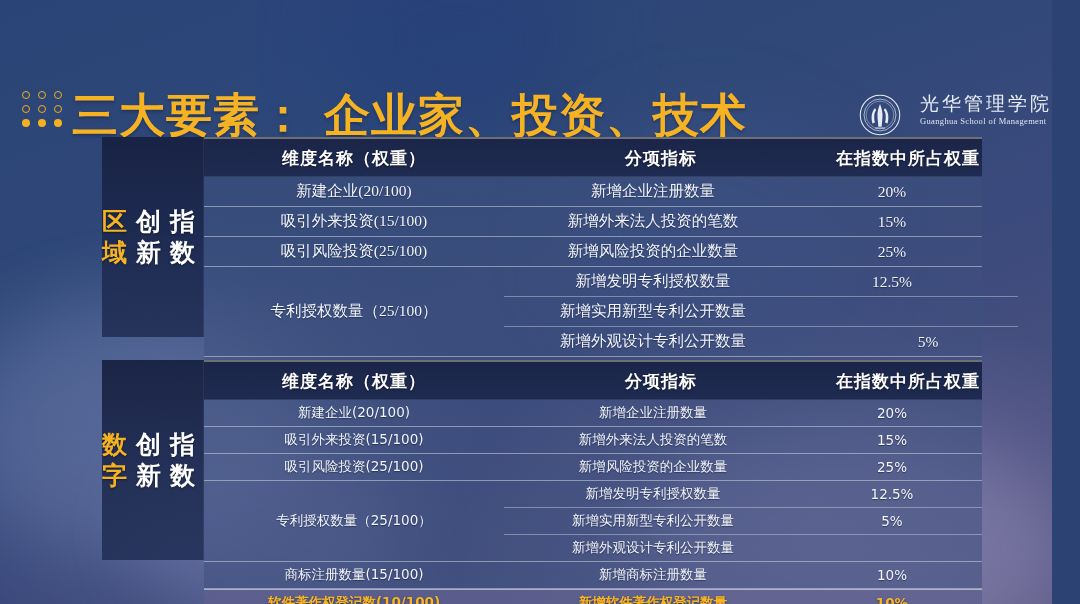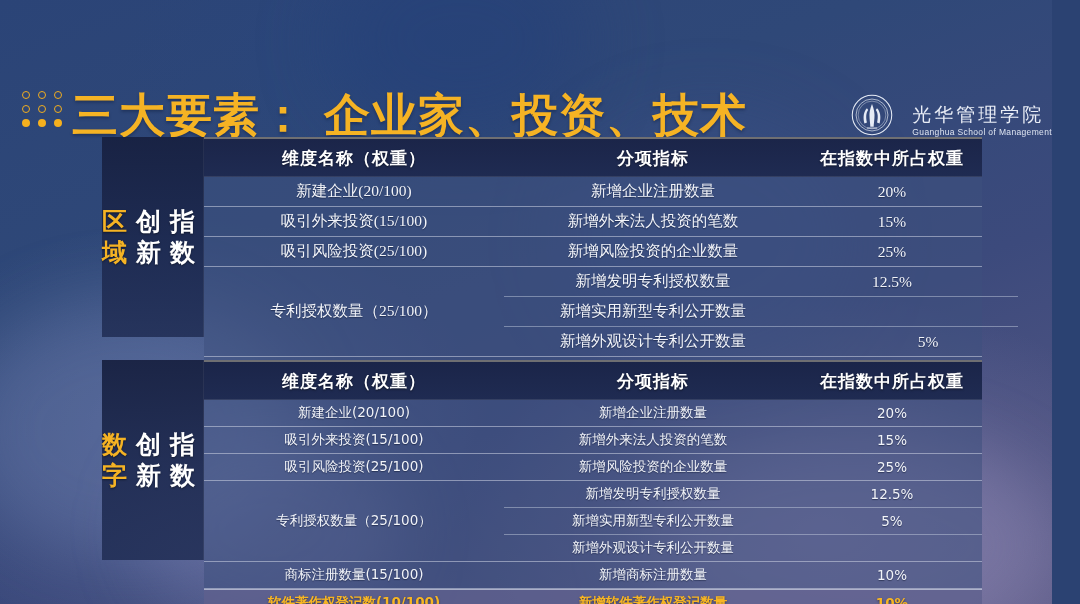--- a/index.html
+++ b/index.html
@@ -31,25 +31,25 @@
   .dots i.solid{background:#f5b01e;}
 
   .title{
     position:absolute;left:72px;top:44px;
     font-size:46px;line-height:62px;font-weight:bold;color:#f5b324;
     letter-spacing:1px;white-space:nowrap;
     font-family:"DejaVu Serif","Liberation Serif",serif;
     text-shadow:0 2px 3px rgba(10,20,50,0.35);
   }
 
-  .logo{position:absolute;right:28px;top:54px;display:flex;align-items:flex-end;gap:19px;}
+  .logo{position:absolute;right:28px;top:54px;display:flex;align-items:flex-start;gap:19px;}
   .logo-seal{width:42px;height:42px;flex:0 0 42px;}
   .logo-text{display:flex;flex-direction:column;line-height:1;}
   .logo-cn{font-size:19px;color:#e9edf6;letter-spacing:3px;font-family:"DejaVu Serif","Liberation Serif",serif;white-space:nowrap;}
-  .logo-en{font-size:8.5px;color:#dfe5f1;letter-spacing:.35px;margin-top:4px;white-space:nowrap;font-family:Liberation Sans, sans-serif;}
+  .logo-en{font-size:8.5px;color:#dfe5f1;letter-spacing:.35px;margin-top:4px;white-space:nowrap;font-family:Liberation Serif, serif;}
 
   
   .tbl-block{position:absolute;left:102px;width:880px;}
   .tbl-block.t1{top:137px;height:200px;}
   .tbl-block.t2{top:360px;height:200px;}
 
   .side{
     position:absolute;left:0;top:0;width:102px;bottom:0;
     background:linear-gradient(180deg,rgba(23,32,64,0.93) 0%,rgba(28,40,78,0.88) 55%,rgba(32,45,84,0.86) 100%);
     display:flex;flex-direction:row;align-items:center;justify-content:center;
@@ -62,20 +62,21 @@
   }
   .side .ln.gold{color:#f5b324;}
 
   .grid{position:absolute;left:102px;top:0;right:0;bottom:0;}
 
   .hdr{
     display:flex;height:38px;align-items:center;
     background:linear-gradient(180deg,#1b2549 0%,#1f2b52 100%);
     border-top:2px solid #6f6f72;
     box-shadow:inset 0 -1px 0 rgba(255,255,255,0.10);
+    gap:8px;
   }
   .hdr .c{
     color:#ffffff;font-size:17px;font-weight:bold;text-align:center;letter-spacing:1px;
     font-family:"DejaVu Sans","Liberation Sans",sans-serif;
     text-shadow:0 1px 2px rgba(0,0,0,0.5);
   }
   .body-rows{background:rgba(62,80,126,0.55);}
   .row{display:flex;align-items:stretch;border-bottom:1px solid rgba(205,212,228,0.55);}
   .row:last-child{border-bottom:1px solid rgba(205,212,228,0.55);}
   .cell{

